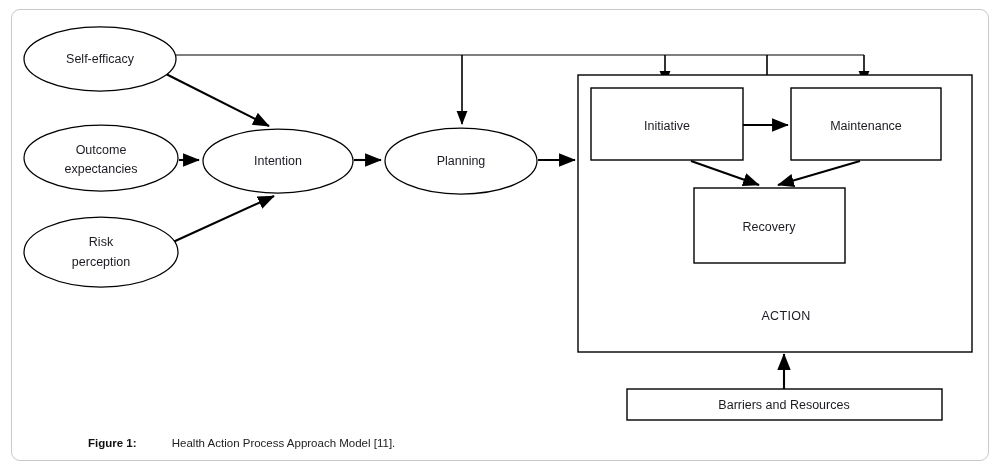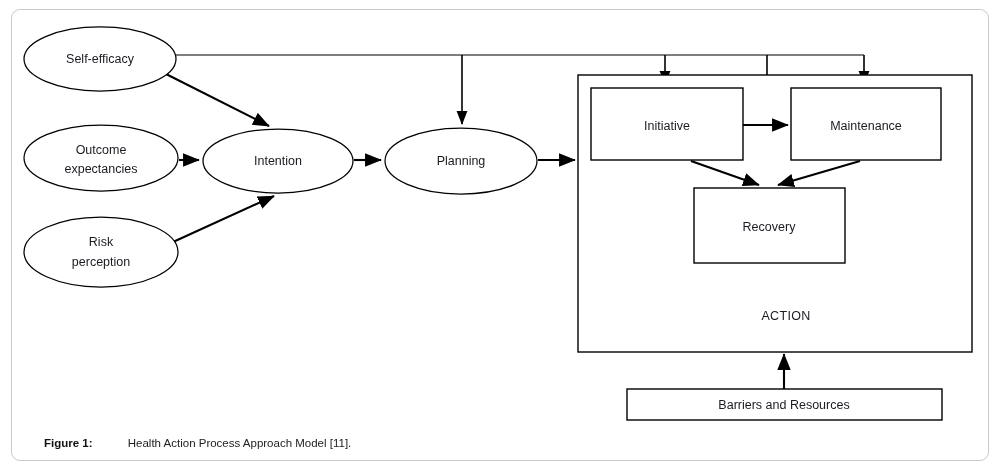--- a/index.html
+++ b/index.html
@@ -74,20 +74,21 @@
     width: 700px;
     font-family: "Liberation Sans", sans-serif;
     font-size: 11.5px;
     color: #222222;
     line-height: 16px;
     white-space: nowrap;
   }
   #caption .caption-label {
     font-weight: bold;
     color: #111111;
+    margin-left: 44px;
   }
   #caption .caption-text {
     font-weight: normal;
     margin-left: 32px;
   }
 </style>
 </head>
 <body>
 
 <div id="figure-root">

